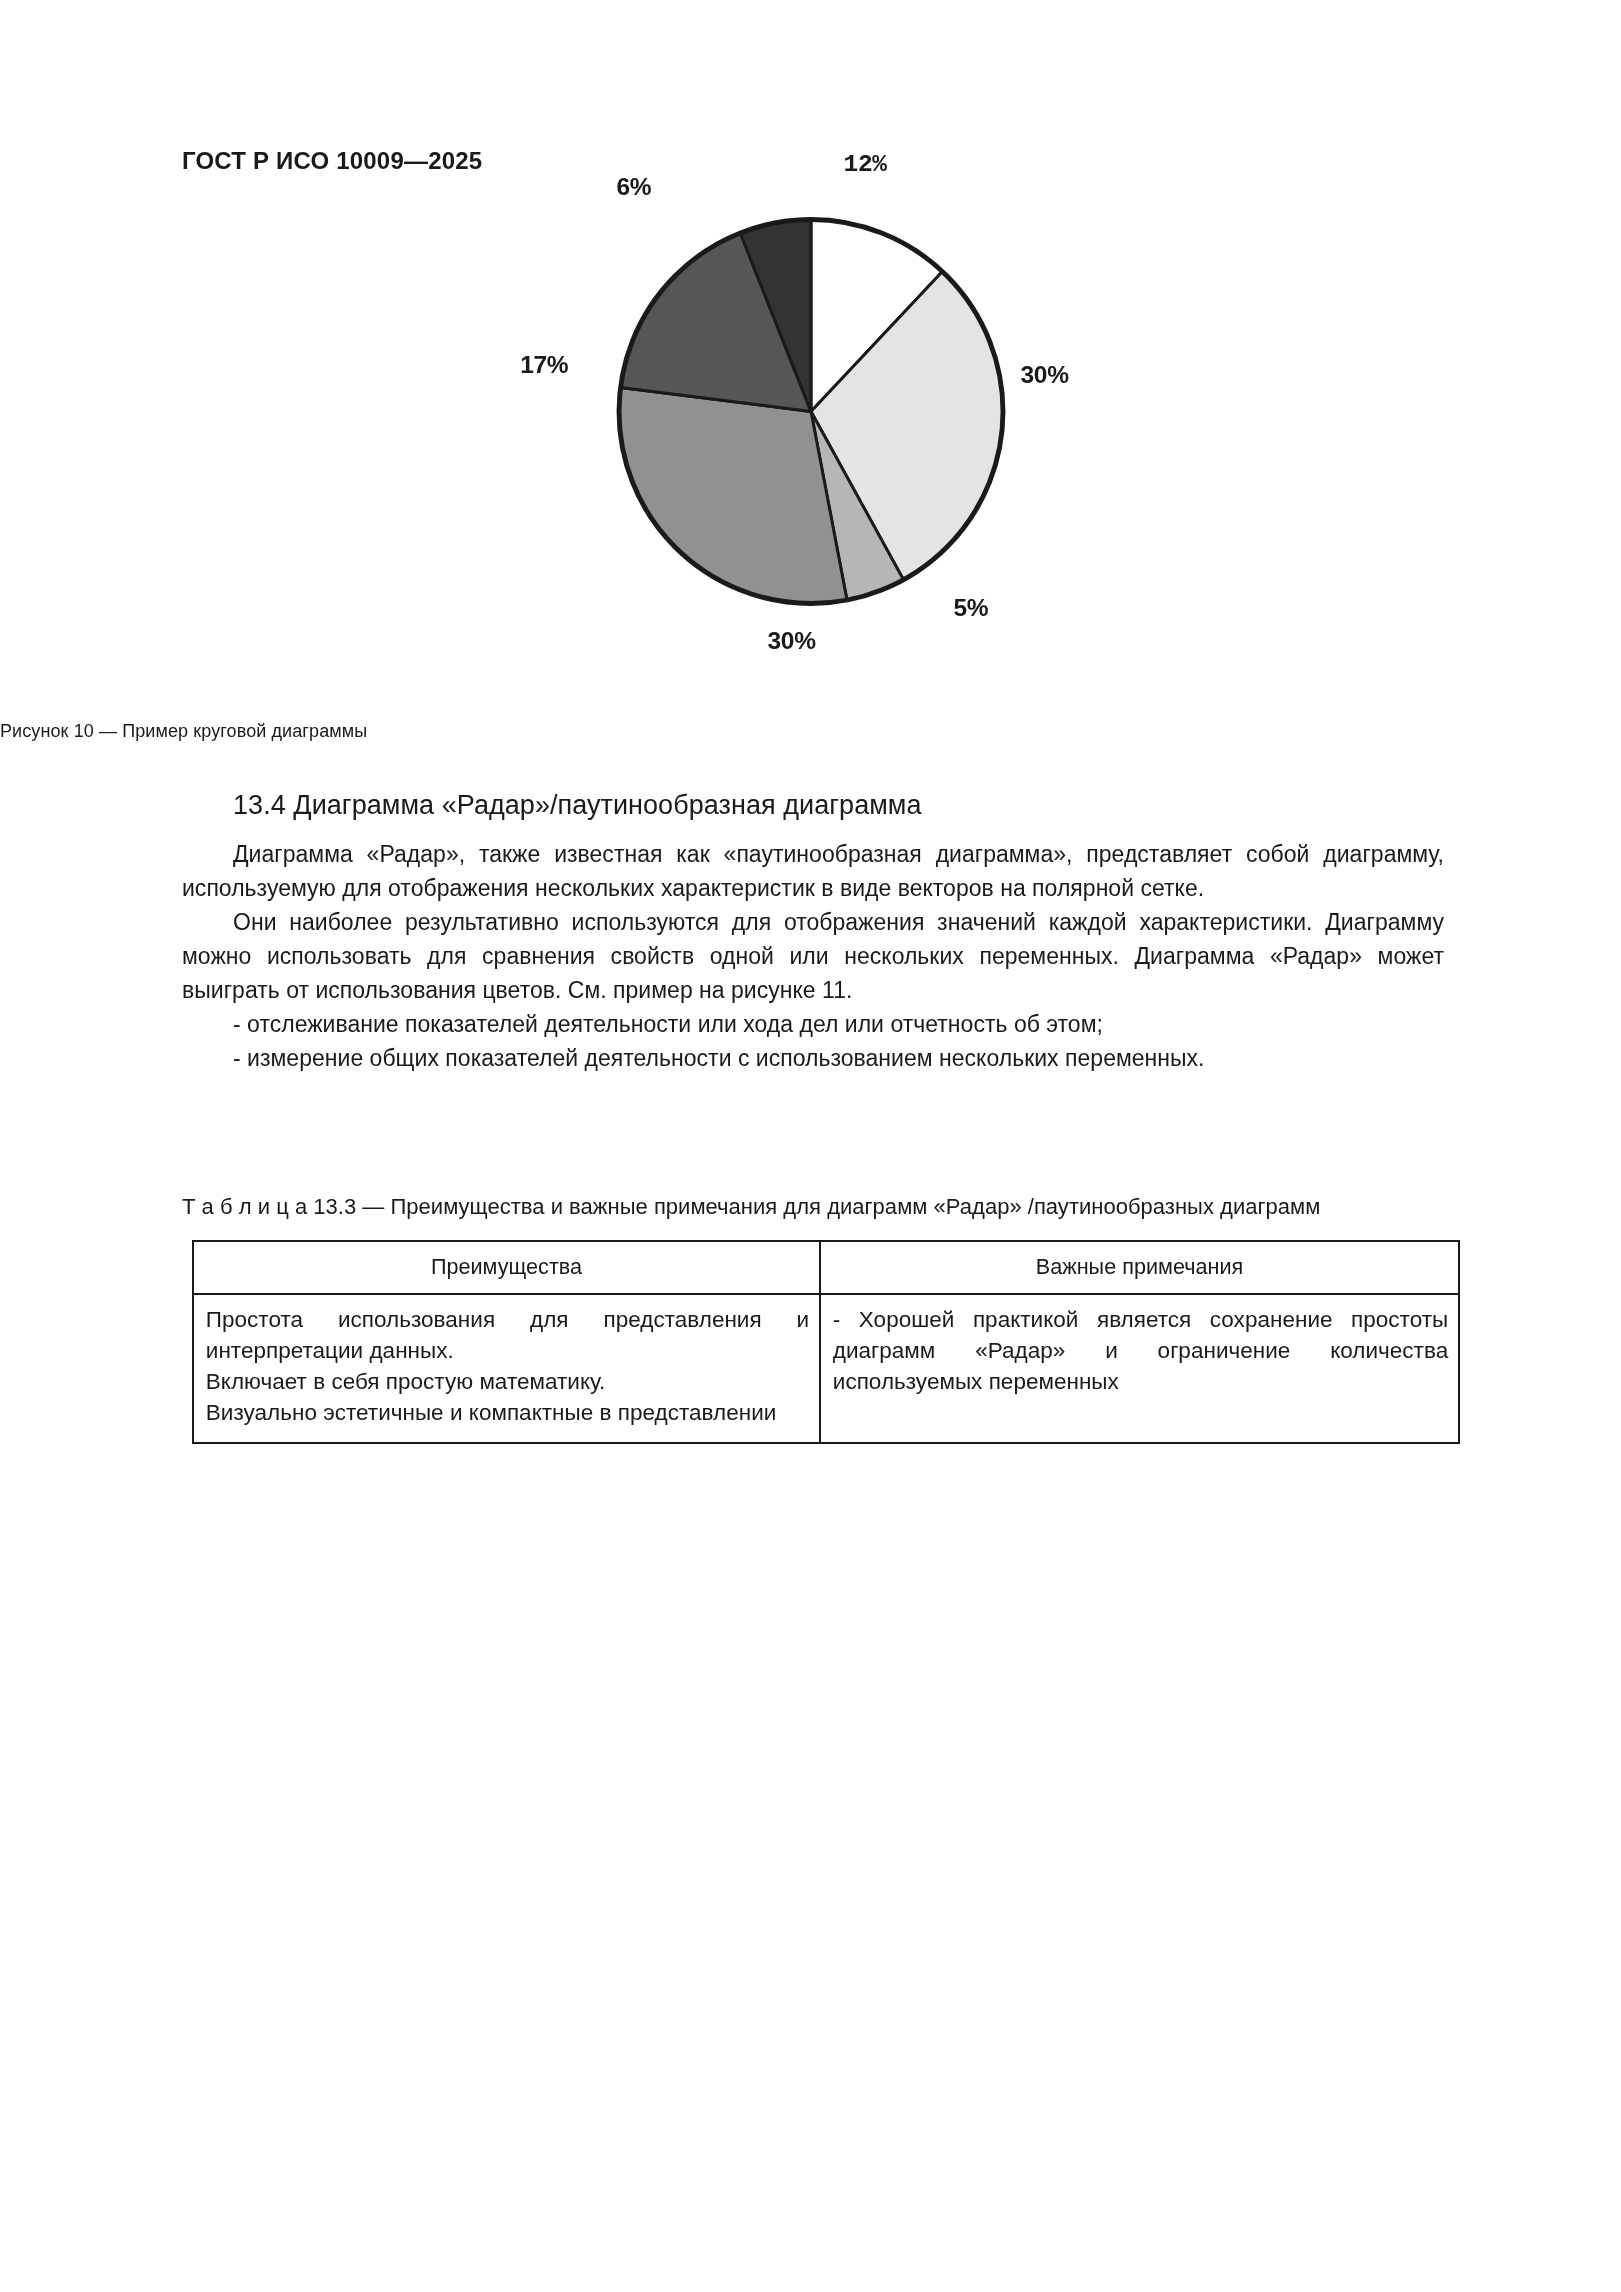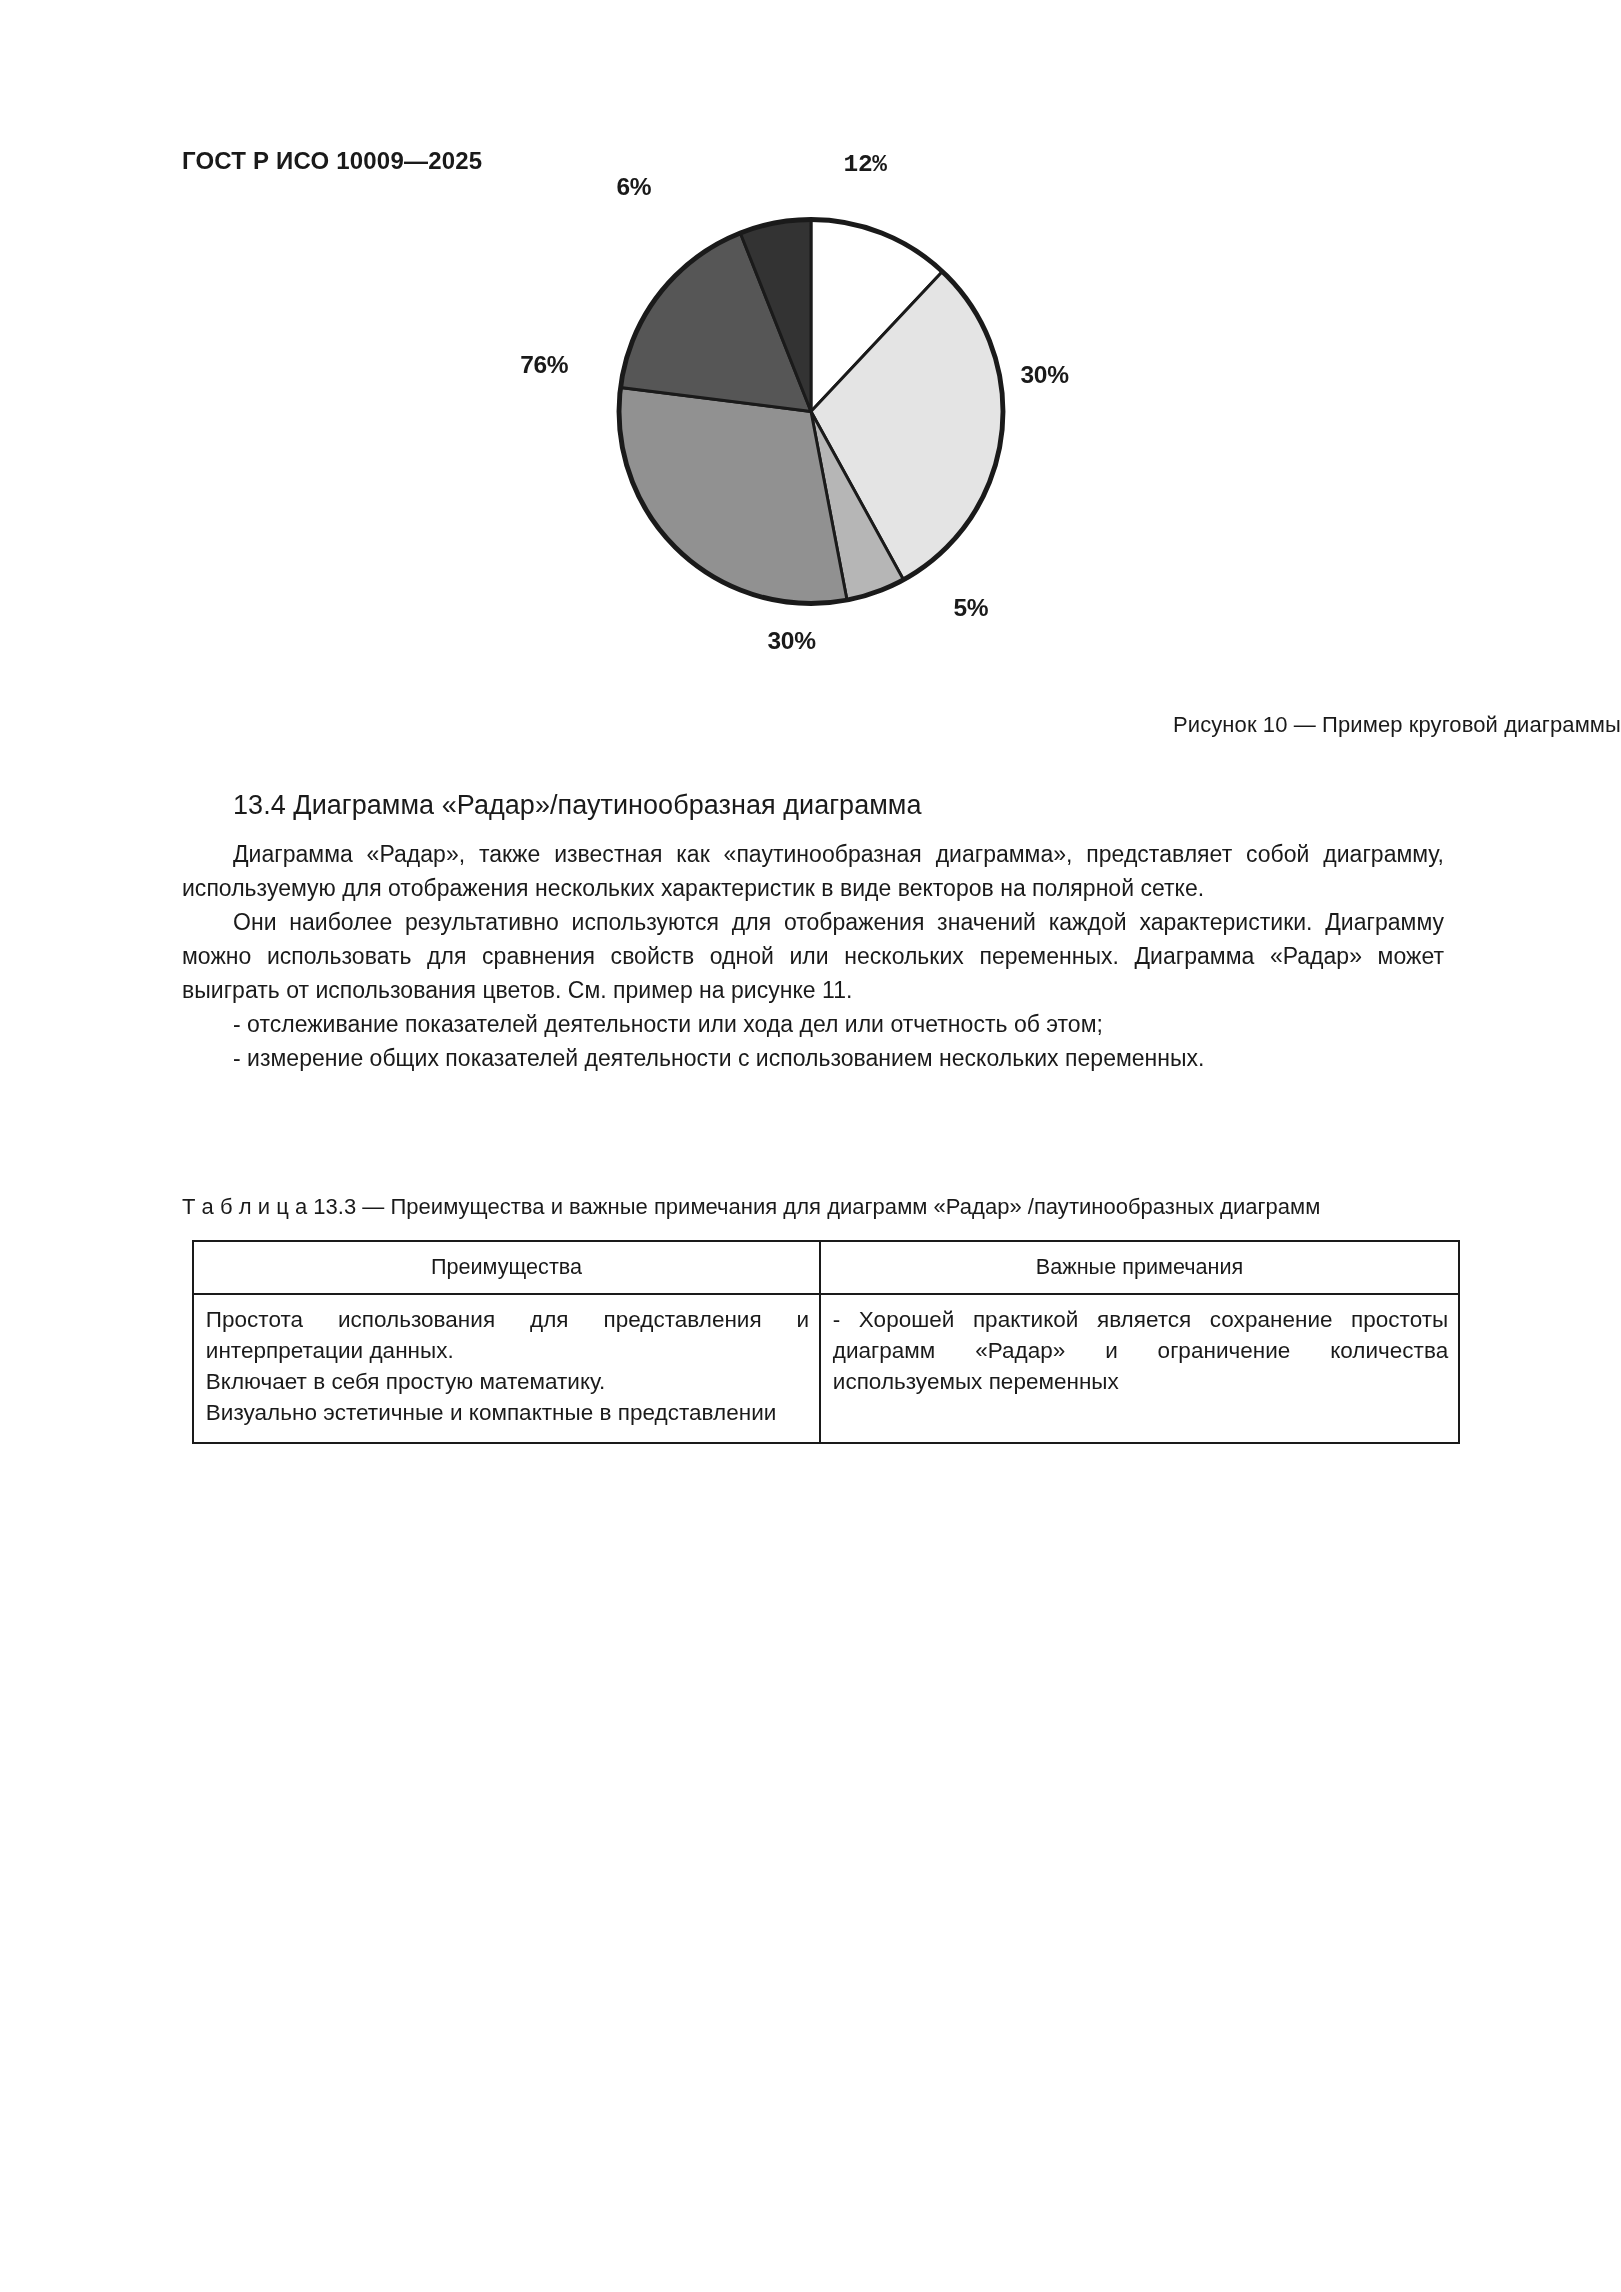--- a/index.html
+++ b/index.html
@@ -52,23 +52,23 @@
   }
   .pie-label {
     position: absolute;
     font-size: 24.5px;
     font-weight: bold;
     color: #1a1a1a;
     white-space: nowrap;
     letter-spacing: -0.3px;
   }
   .figure-caption {
-    margin-top: 26px;
-    text-align: right;
-    font-size: 22px;
+    margin-top: 35px;
+    text-align: left;
+    font-size: 18px;
     letter-spacing: 0.1px;
   }
 
   
   .content {
     position: absolute;
     left: 182px;
     top: 790px;
     width: 1262px;
   }
@@ -162,21 +162,21 @@
             <path d="M 310 220 L 115.55 195.43 A 196 196 0 0 1 237.85 37.76 Z" fill="#565656" stroke="#1a1a1a" stroke-width="3" stroke-linejoin="round"></path>
             <path d="M 310 220 L 237.85 37.76 A 196 196 0 0 1 310.00 24.00 Z" fill="#333333" stroke="#1a1a1a" stroke-width="3" stroke-linejoin="round"></path>
           </g>
         <circle cx="310" cy="220" r="196" fill="none" stroke="#1a1a1a" stroke-width="5"></circle>
       </svg>
 
       <span class="pie-label" style="left:337px; top:-45px;font-family:Liberation Mono, monospace;">12%</span>
       <span class="pie-label" style="left:514px; top:165px;">30%</span>
       <span class="pie-label" style="left:447px; top:398px;">5%</span>
       <span class="pie-label" style="left:261px; top:431px;">30%</span>
-      <span class="pie-label" style="left:13.7px; top:155px;">76%</span>
+      <span class="pie-label" style="left:13.7px; top:155px;">17%</span>
       <span class="pie-label" style="left:110px; top:-23.5px;">6%</span>
     </div>
 
     <div class="figure-caption">Рисунок 10 — Пример круговой диаграммы</div>
   </div>
 
   <div class="content">
     <h2 class="h2">13.4 Диаграмма «Радар»/паутинообразная диаграмма</h2>
 
     <p class="body">Диаграмма «Радар», также известная как «паутинообразная диаграмма», представляет собой диаграмму, используемую для отображения нескольких характеристик в виде векторов на полярной сетке.</p>

